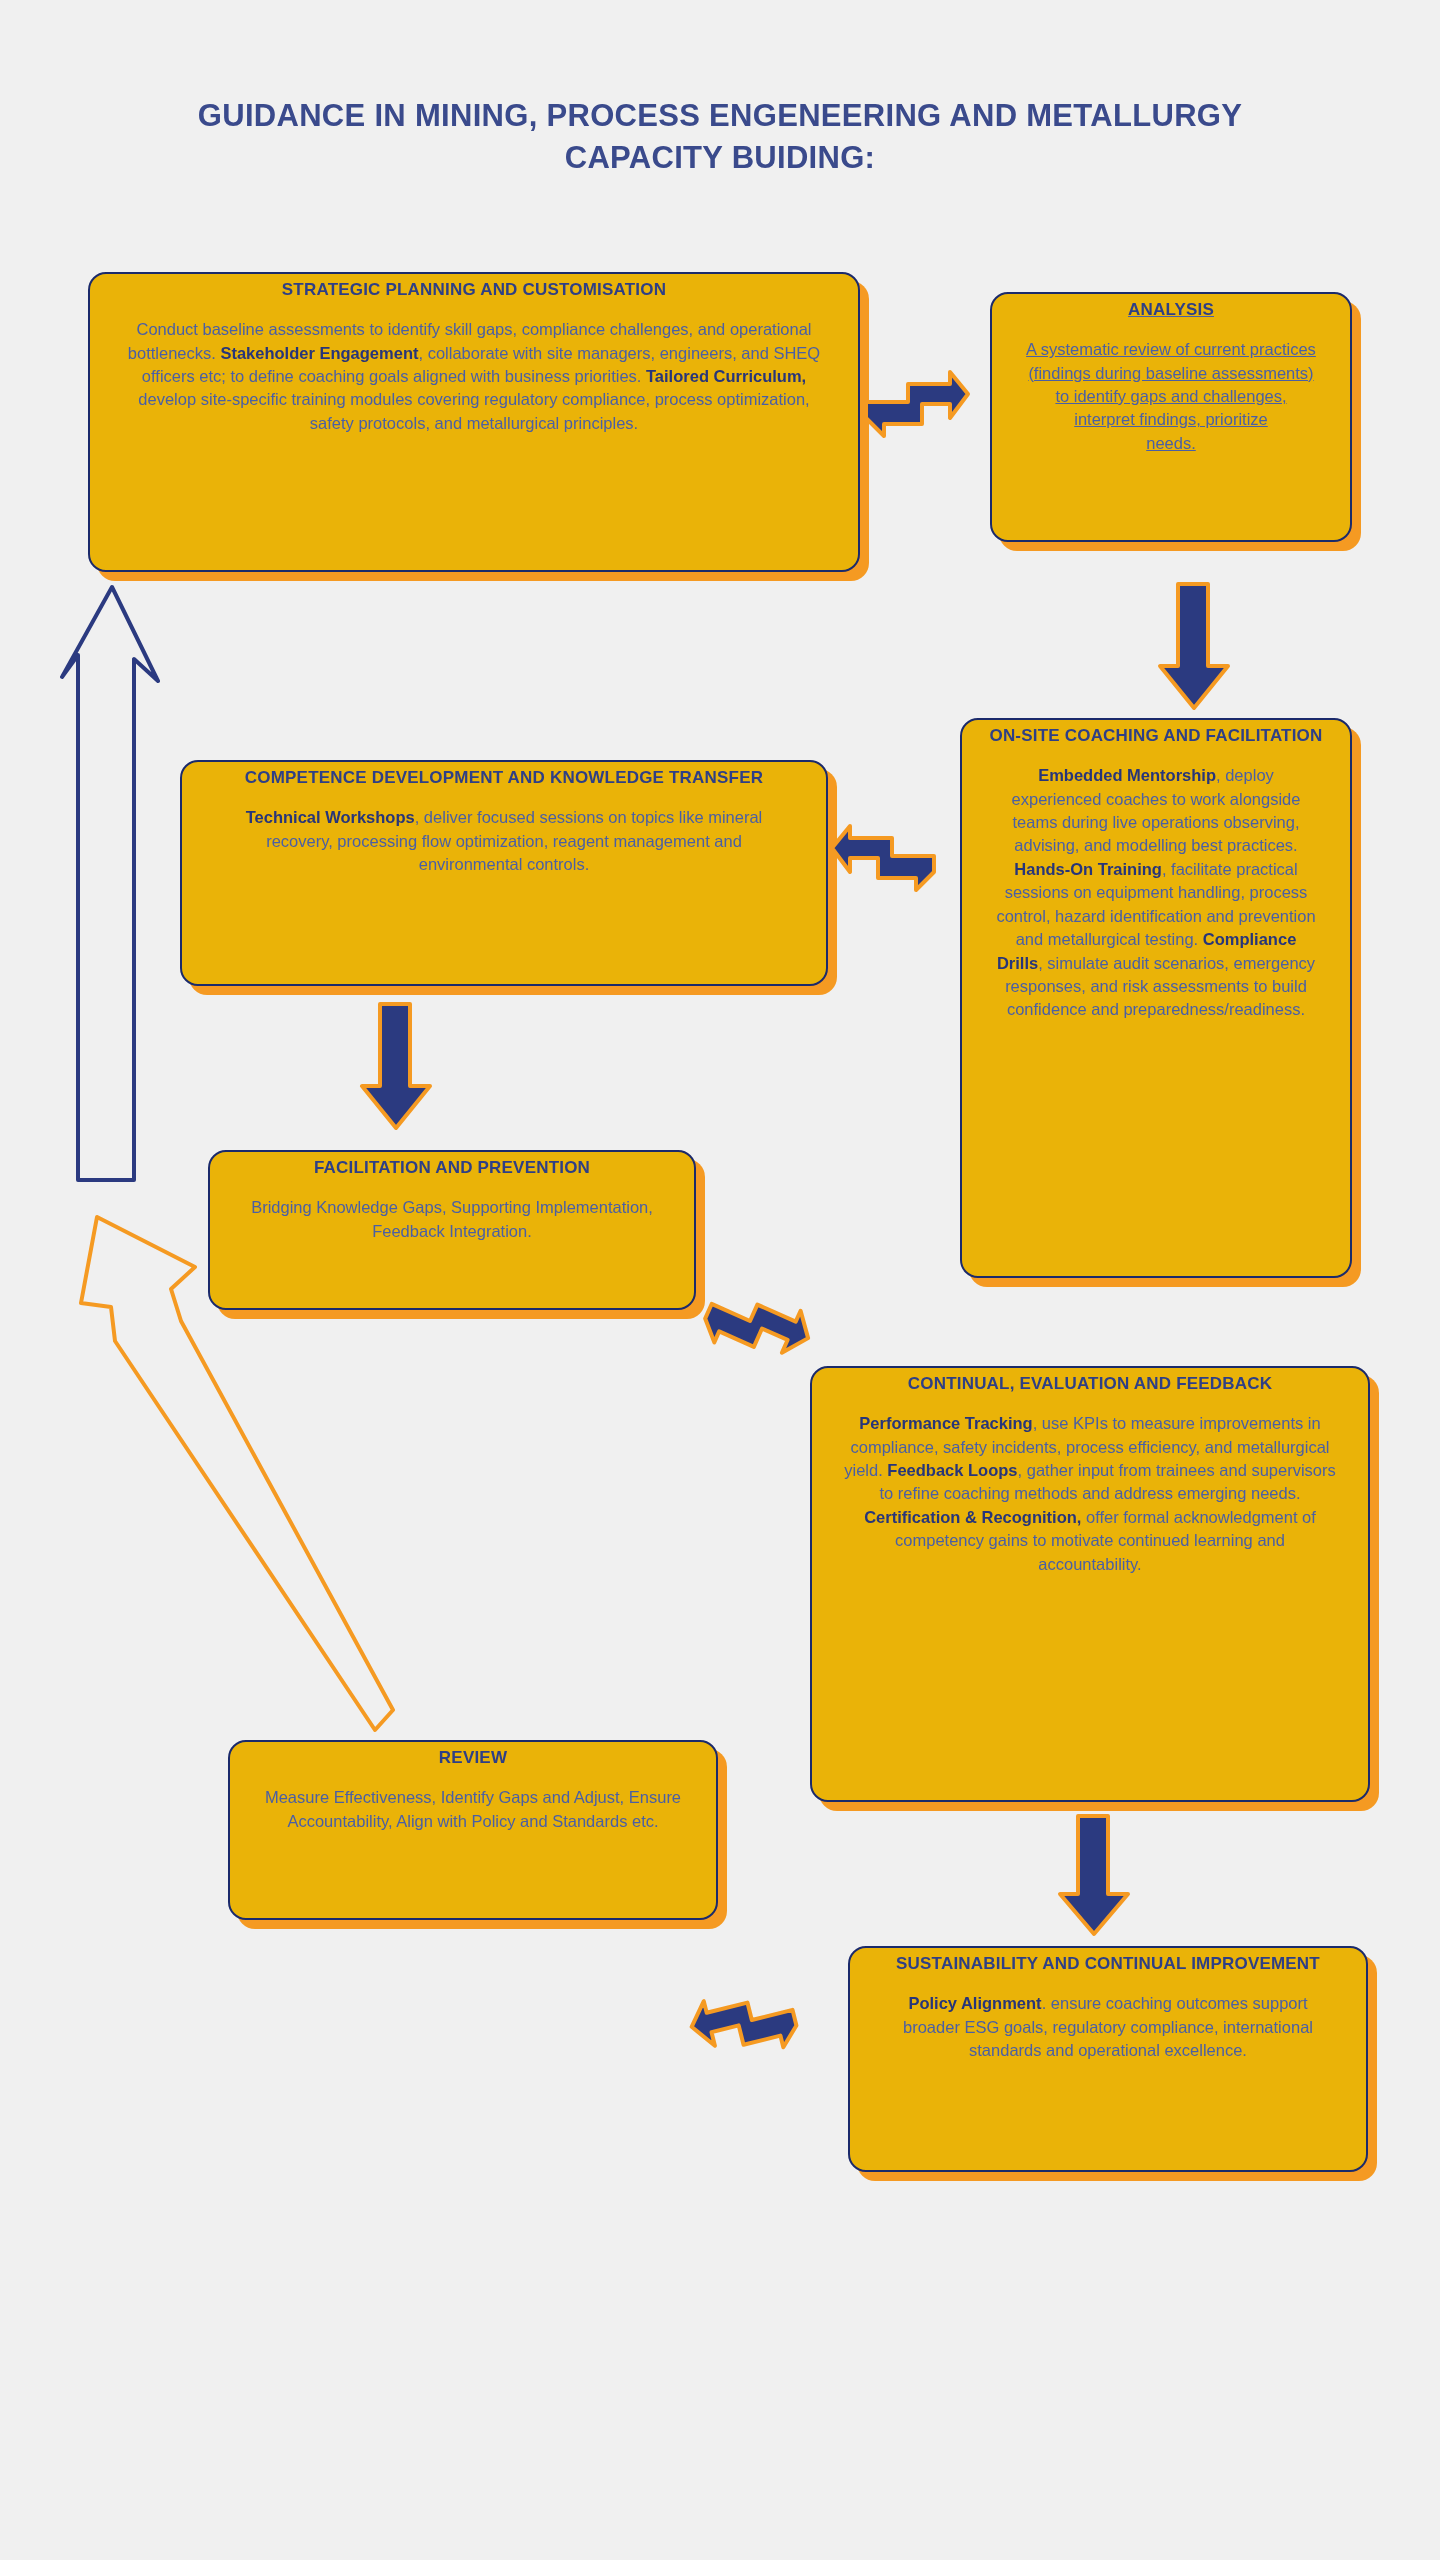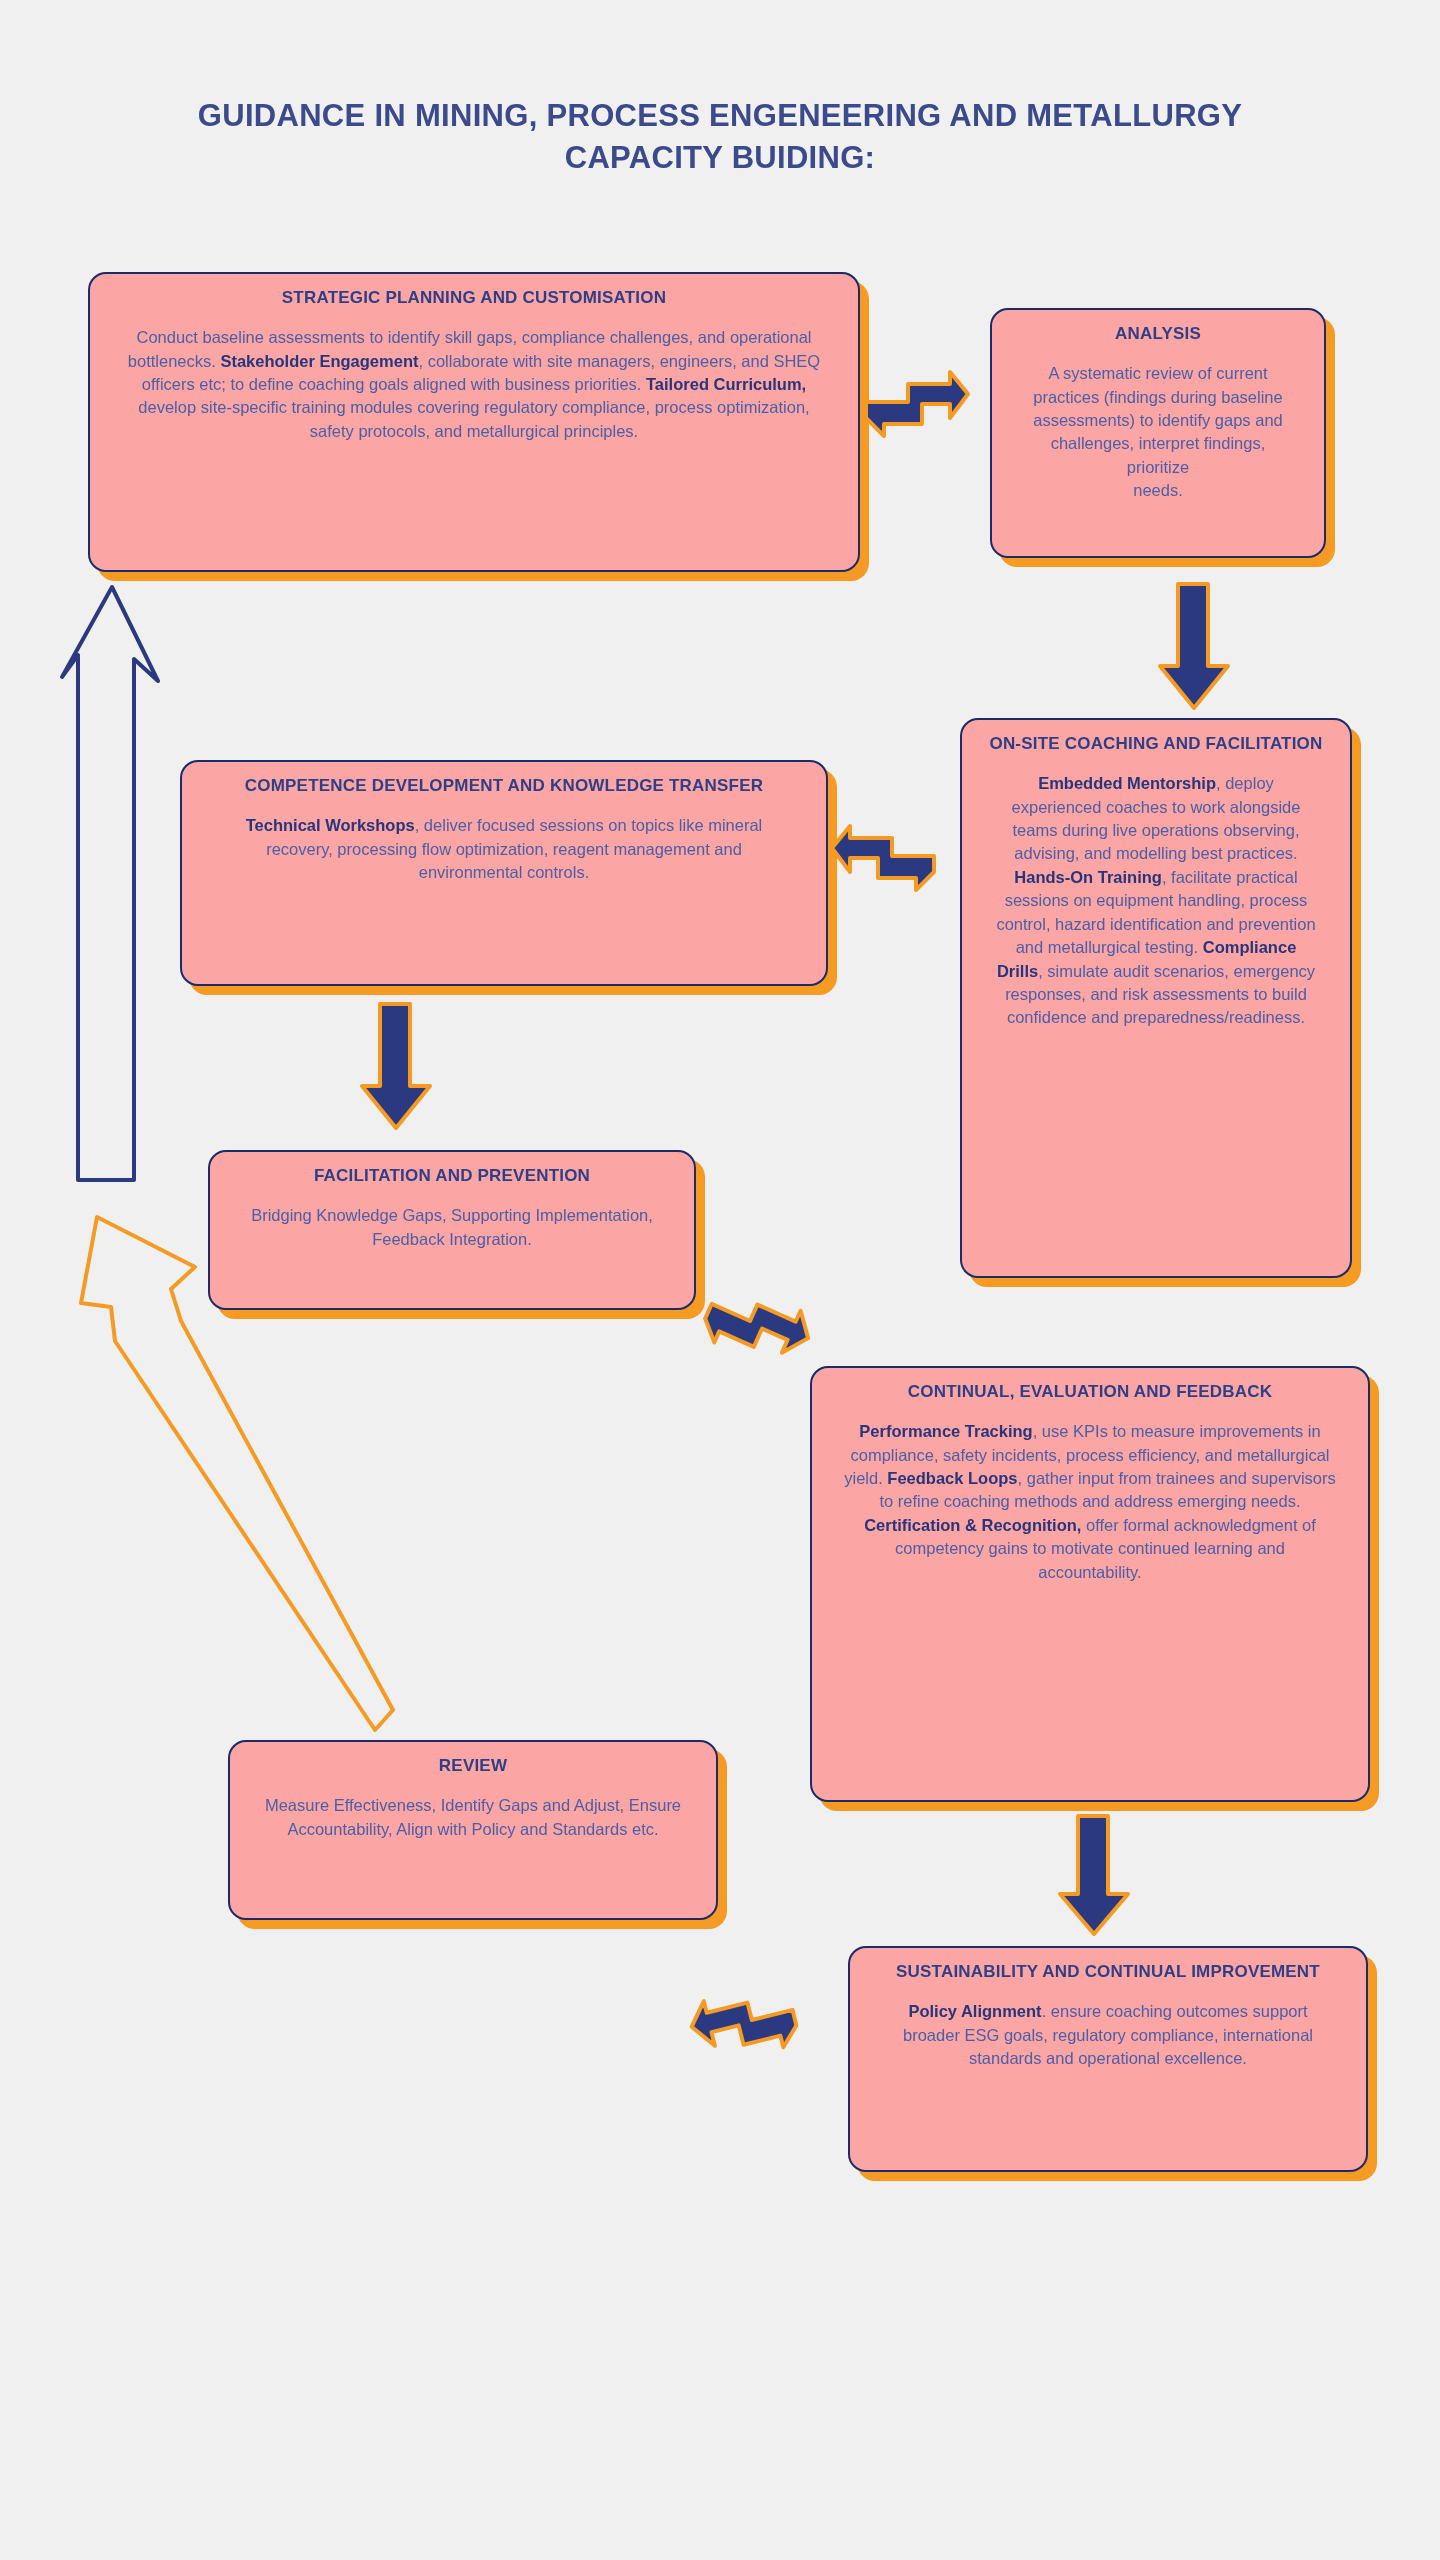--- a/index.html
+++ b/index.html
@@ -34,44 +34,44 @@
     line-height: 1.35;
     letter-spacing: 0.3px;
     font-weight: 700;
   }
   .title .line2 { display: block; }
 
   
   .node {
     position: absolute;
     box-sizing: border-box;
-    background: #fca5a5;
+    background: #eab308;
     border: 2.5px solid #1b2a6b;
     border-radius: 18px;
     box-shadow: 9px 9px 0 0 #f59a22;
-    padding: 12px 16px;
+    padding: 4px 16px;
     color: #4a5fa5;
     font-size: 16.5px;
     line-height: 1.42;
     text-align: center;
   }
   .node .hd {
     display: block;
     color: #2e3f86;
     font-weight: bold;
     font-size: 17px;
     letter-spacing: 0.2px;
     margin-bottom: 2px;
   }
   .node b { color: #27357a; font-weight: bold; }
   .node p { margin: 16px; }
 
   
   #node-strategic   { left: 88px;  top: 272px;  width: 772px;  height: 300px; }
-  #node-analysis    { left: 990px; top: 308px;  width: 336px;  height: 250px; }
+  #node-analysis    { left: 990px; top: 292px;  width: 362px;  height: 250px; text-decoration: underline; }
   #node-coaching    { left: 960px; top: 718px;  width: 392px;  height: 560px; }
   #node-competence  { left: 180px; top: 760px;  width: 648px;  height: 226px; }
   #node-facilitation{ left: 208px; top: 1150px; width: 488px;  height: 160px; }
   #node-monitoring  { left: 810px; top: 1366px; width: 560px;  height: 436px; }
   #node-review      { left: 228px; top: 1740px; width: 490px;  height: 180px; }
   #node-sustain     { left: 848px; top: 1946px; width: 520px;  height: 226px; }
 
   #node-coaching, #node-monitoring, #node-sustain, #node-analysis {
     text-align: center;
   }

